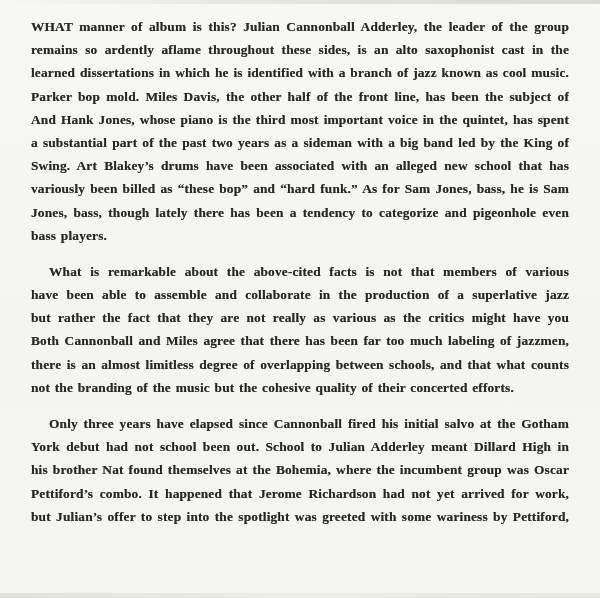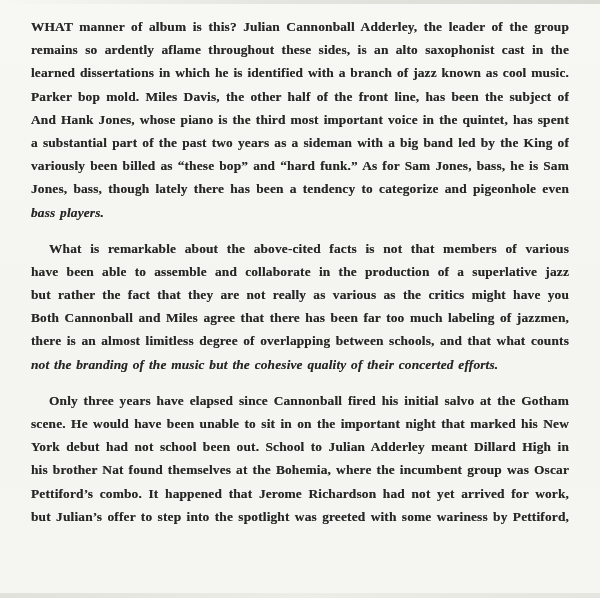--- a/index.html
+++ b/index.html
@@ -49,58 +49,57 @@
     word-spacing: 1.2px;
     text-align: justify;
     text-align-last: justify;
     white-space: normal;
     overflow: hidden;
     
     text-shadow: 0 0 0.4px rgba(40,40,38,0.55);
   }
   .tline.lastline {
     text-align-last: left;
-    font-style: italic;
   }
   .tline.indent {
     text-indent: 18px;
   }
 </style>
 </head>
 <body>
 
 <div class="page">
   <div class="scan-edge-top"></div>
 
   <div class="text-block">
 
     <div class="paragraph">
       <div class="tline">WHAT manner of album is this? Julian Cannonball Adderley, the leader of the group that</div>
       <div class="tline">remains so ardently aflame throughout these sides, is an alto saxophonist cast in the Charlie</div>
       <div class="tline">learned dissertations in which he is identified with a branch of jazz known as cool music.</div>
       <div class="tline">Parker bop mold. Miles Davis, the other half of the front line, has been the subject of</div>
       <div class="tline">And Hank Jones, whose piano is the third most important voice in the quintet, has spent</div>
       <div class="tline">a substantial part of the past two years as a sideman with a big band led by the King of</div>
+      <div class="tline">Swing. Art Blakey’s drums have been associated with an alleged new school that has</div>
       <div class="tline">variously been billed as “these bop” and “hard funk.” As for Sam Jones, bass, he is Sam</div>
       <div class="tline">Jones, bass, though lately there has been a tendency to categorize and pigeonhole even the</div>
       <div class="tline lastline">bass players.</div>
     </div>
 
     <div class="paragraph">
       <div class="tline indent">What is remarkable about the above-cited facts is not that members of various schools</div>
       <div class="tline">have been able to assemble and collaborate in the production of a superlative jazz album,</div>
       <div class="tline">but rather the fact that they are not really as various as the critics might have you believe.</div>
       <div class="tline">Both Cannonball and Miles agree that there has been far too much labeling of jazzmen, that</div>
       <div class="tline">there is an almost limitless degree of overlapping between schools, and that what counts is</div>
       <div class="tline lastline">not the branding of the music but the cohesive quality of their concerted efforts.</div>
     </div>
 
     <div class="paragraph">
       <div class="tline indent">Only three years have elapsed since Cannonball fired his initial salvo at the Gotham</div>
-      <div class="tline">scene. He would have been unable to sit in on the important night that marked his New</div>
       <div class="tline">York debut had not school been out. School to Julian Adderley meant Dillard High in Fort</div>
       <div class="tline">his brother Nat found themselves at the Bohemia, where the incumbent group was Oscar</div>
       <div class="tline">Pettiford’s combo. It happened that Jerome Richardson had not yet arrived for work,</div>
       <div class="tline">but Julian’s offer to step into the spotlight was greeted with some wariness by Pettiford,</div>
     </div>
 
   </div>
 
   <div class="scan-edge-bottom"></div>
 </div>

